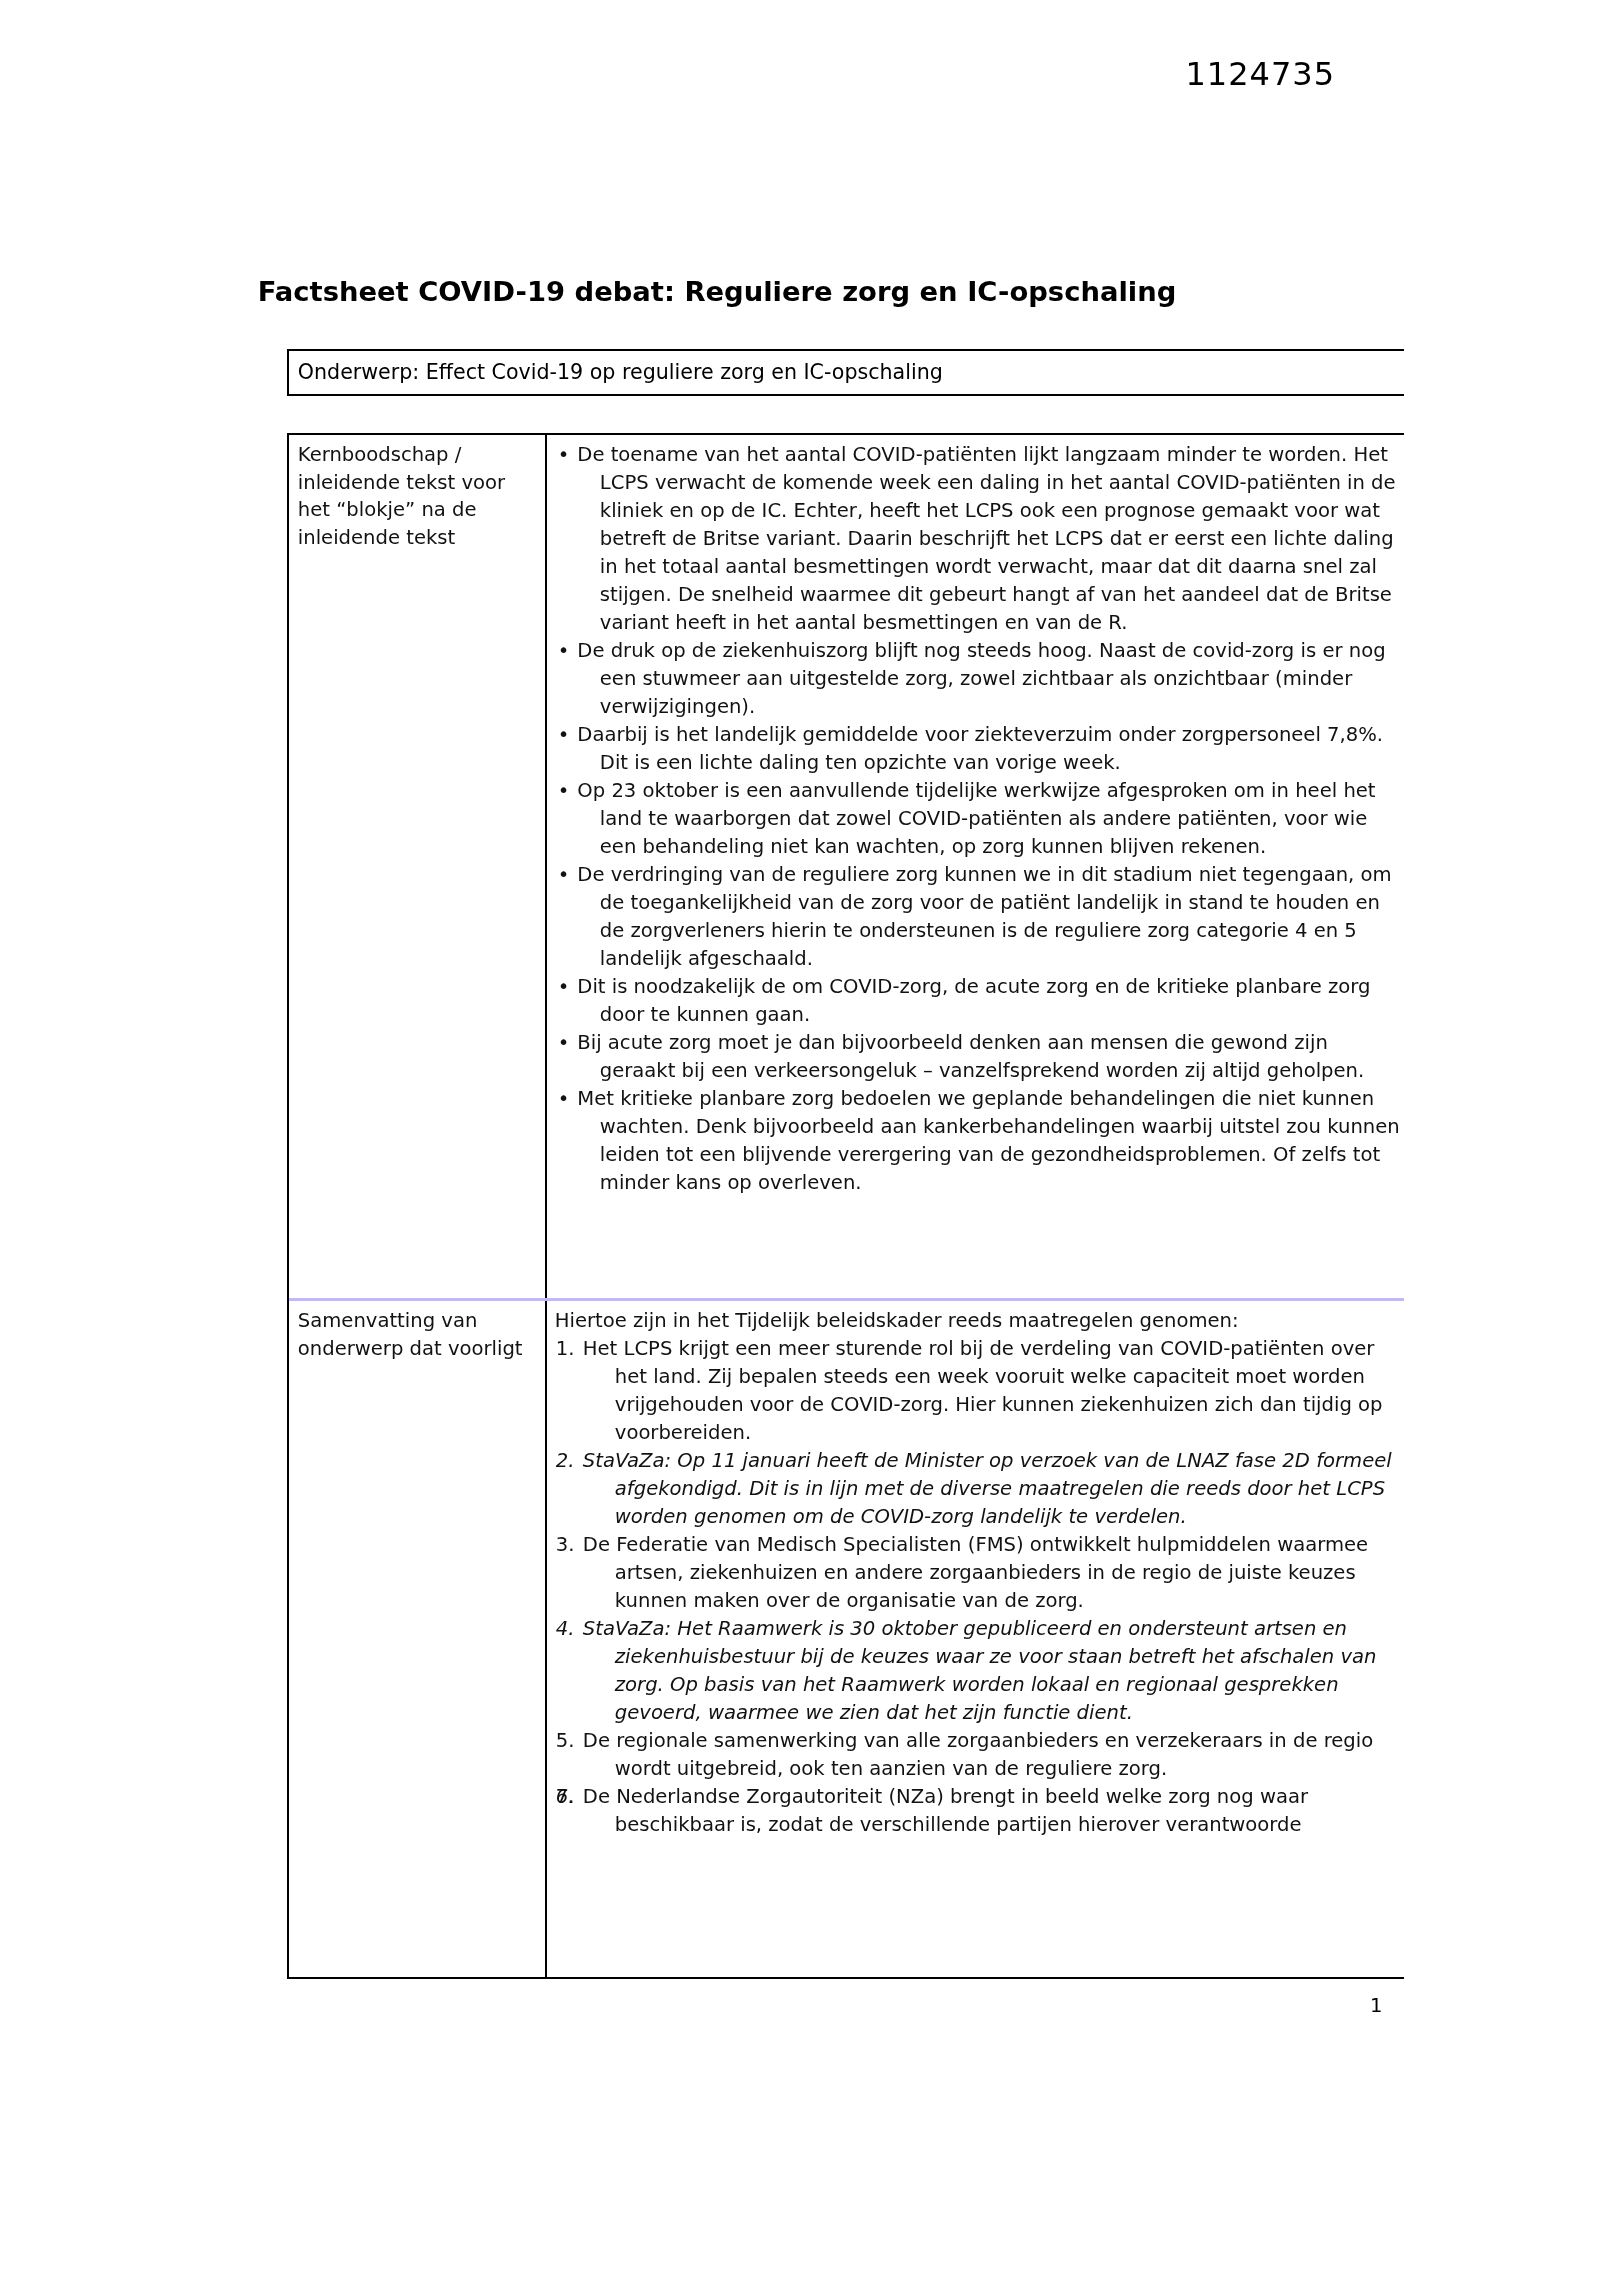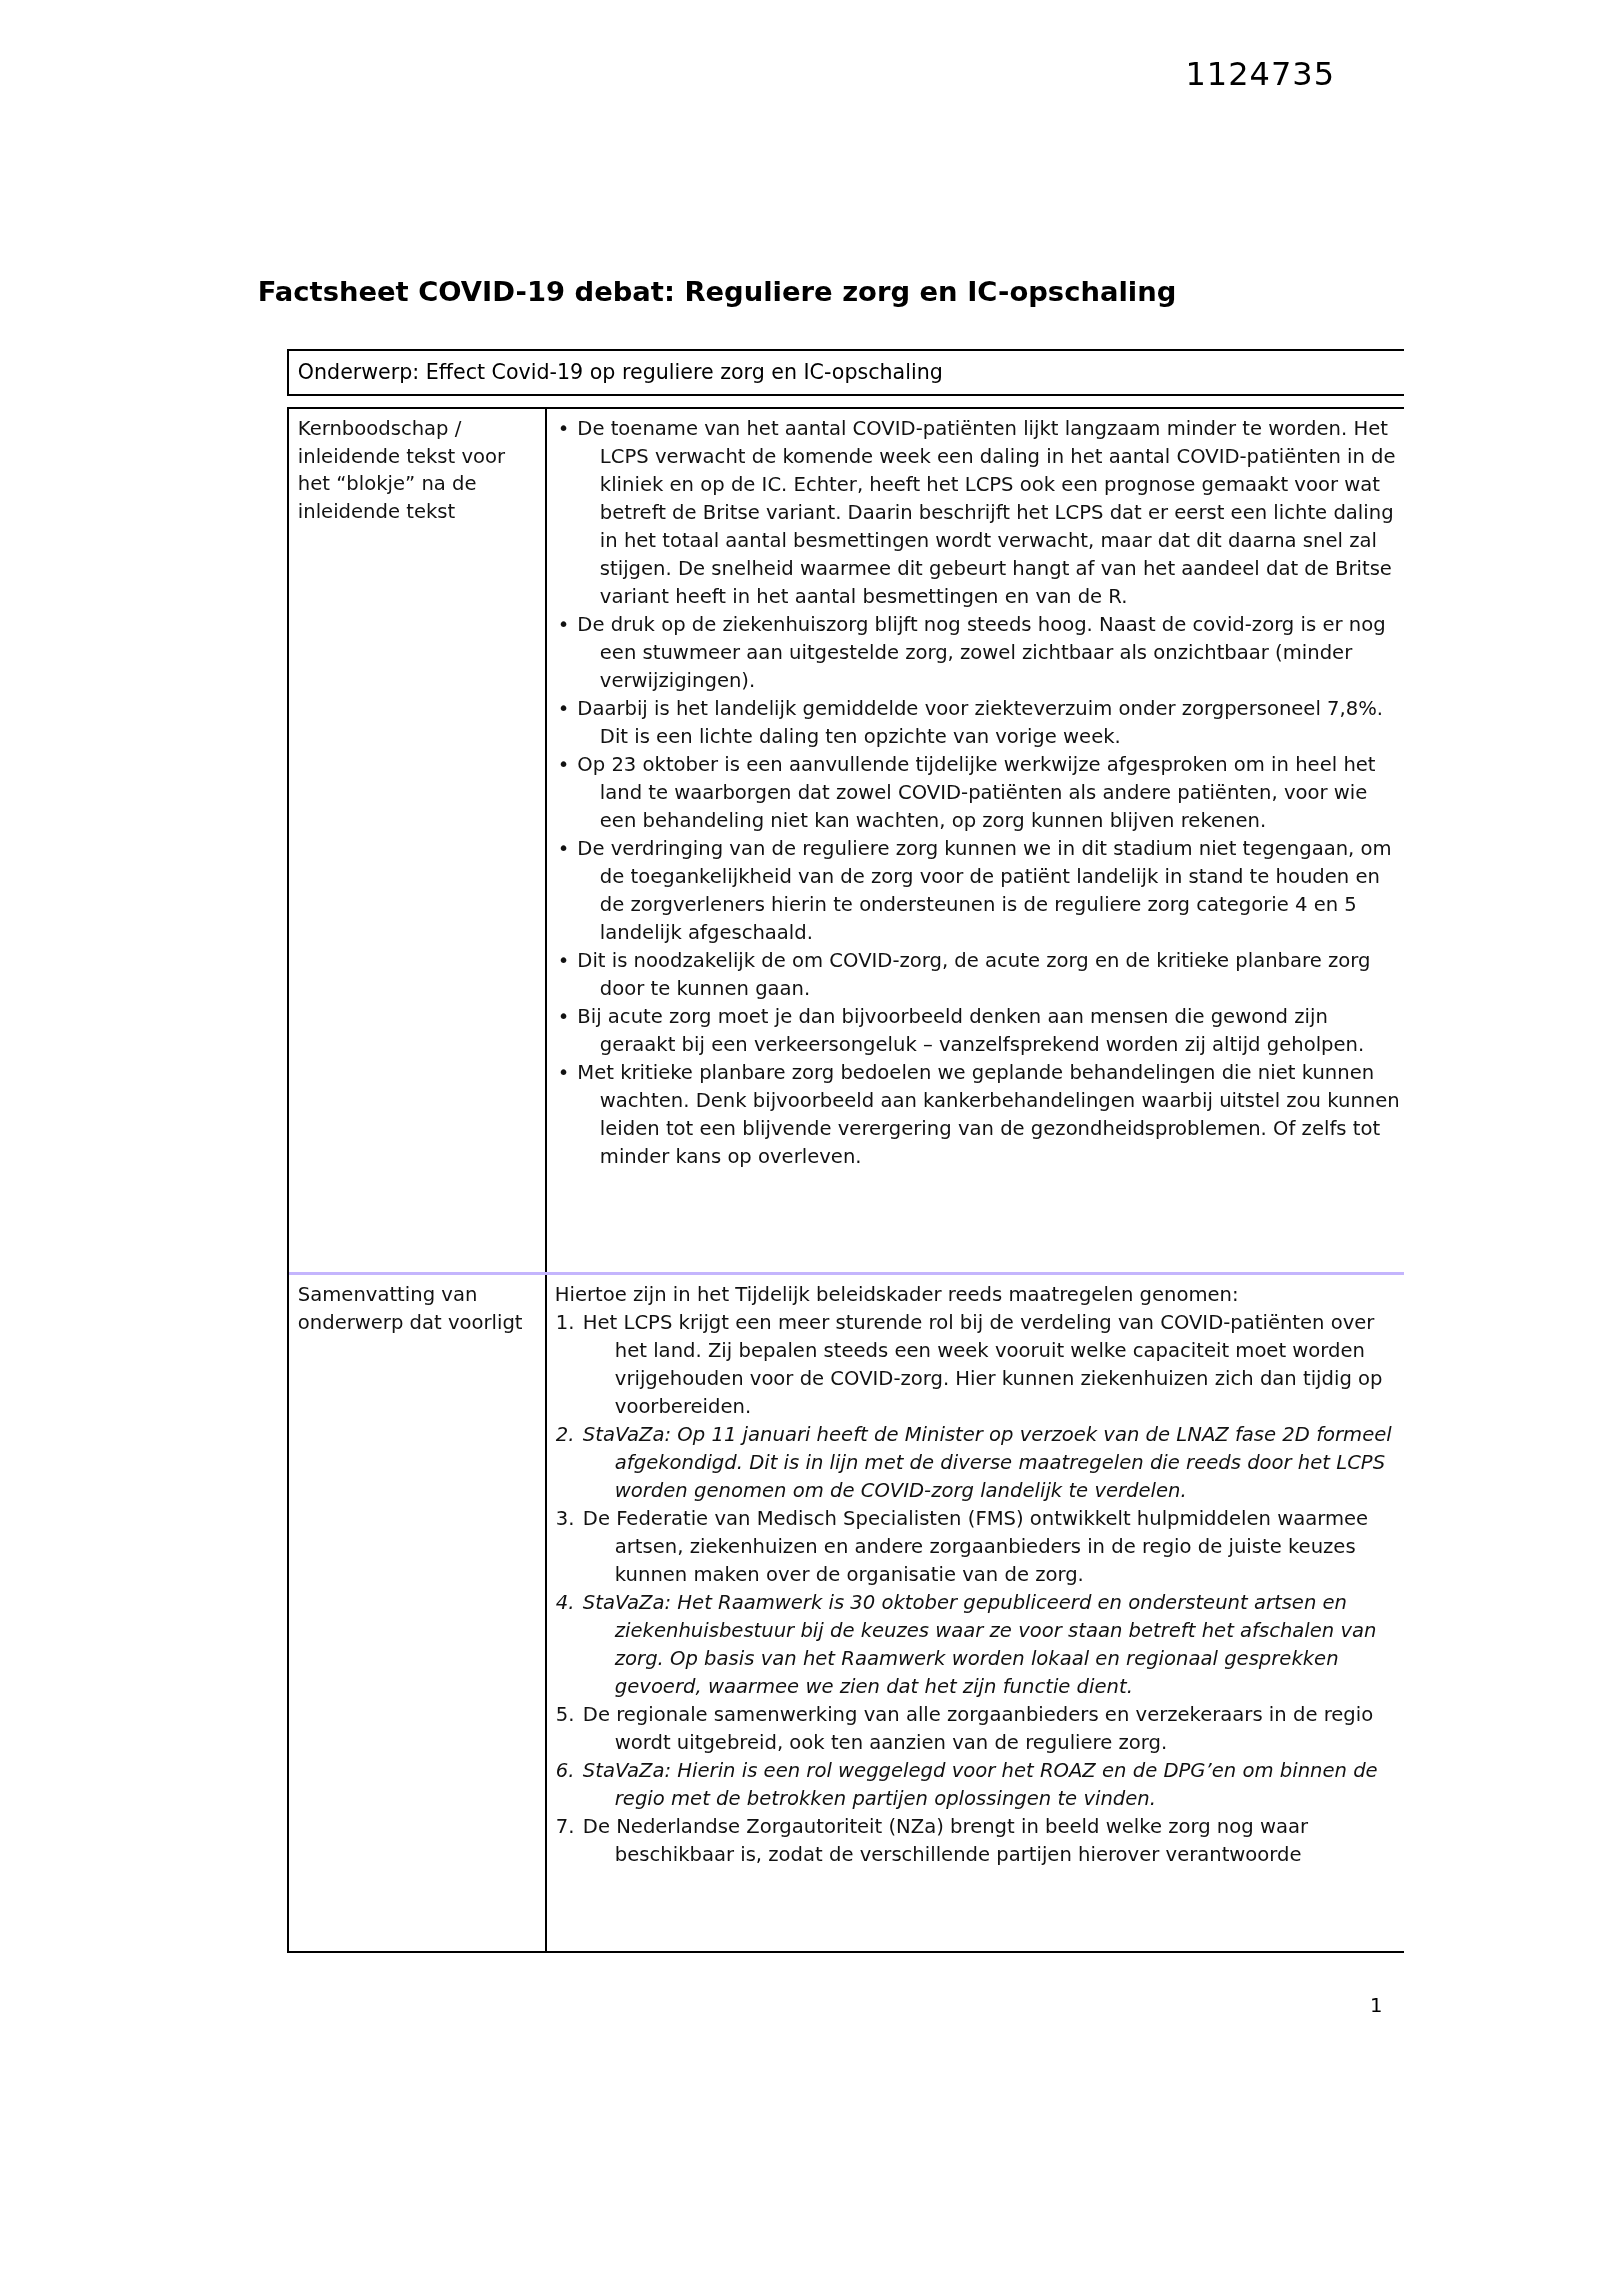--- a/index.html
+++ b/index.html
@@ -45,21 +45,21 @@
     font-size: 19.6px;
   }
   .table-header {
     border: 2px solid #000;
     font-weight: normal;
     font-size: 20.6px;
     padding: 8.8px 9.8px 9.8px 8.8px;
     color: #000;
   }
   .table-body {
-    margin-top: 11px;
+    margin-top: 37px;
     border: 2px solid #000;
   }
   .trow { display: flex; }
   .trow + .trow { border-top: 3px solid #c4b5fd; }
   .row-kern .cell-content { min-height: 863px; }
   .row-samen .cell-content { min-height: 676px; }
   .cell-label {
     width: 258px;
     flex: 0 0 258px;
     border-right: 2px solid #000;
@@ -138,21 +138,21 @@
       <div class="trow row-samen">
         <div class="cell-label">Samenvatting van onderwerp dat voorligt</div>
         <div class="cell-content">
           <p class="intro">Hiertoe zijn in het Tijdelijk beleidskader reeds maatregelen genomen:</p>
           <ol class="numbered" id="numbered-list-1">
               <li class="num-item"><span class="num">1.</span><span>Het LCPS krijgt een meer sturende rol bij de verdeling van COVID-patiënten over het land. Zij bepalen steeds een week vooruit welke capaciteit moet worden vrijgehouden voor de COVID-zorg. Hier kunnen ziekenhuizen zich dan tijdig op voorbereiden.</span></li>
               <li class="num-item italic"><span class="num">2.</span><span>StaVaZa: Op 11 januari heeft de Minister op verzoek van de LNAZ fase 2D formeel afgekondigd. Dit is in lijn met de diverse maatregelen die reeds door het LCPS worden genomen om de COVID-zorg landelijk te verdelen.</span></li>
               <li class="num-item"><span class="num">3.</span><span>De Federatie van Medisch Specialisten (FMS) ontwikkelt hulpmiddelen waarmee artsen, ziekenhuizen en andere zorgaanbieders in de regio de juiste keuzes kunnen maken over de organisatie van de zorg.</span></li>
               <li class="num-item italic"><span class="num">4.</span><span>StaVaZa: Het Raamwerk is 30 oktober gepubliceerd en ondersteunt artsen en ziekenhuisbestuur bij de keuzes waar ze voor staan betreft het afschalen van zorg. Op basis van het Raamwerk worden lokaal en regionaal gesprekken gevoerd, waarmee we zien dat het zijn functie dient.</span></li>
               <li class="num-item"><span class="num">5.</span><span>De regionale samenwerking van alle zorgaanbieders en verzekeraars in de regio wordt uitgebreid, ook ten aanzien van de reguliere zorg.</span></li>
-              <li class="num-item italic"><span class="num">6.</span><span>StaVaZa: Hierin is een rol weggelegd voor het ROAZ en de DPG’en om binnen de regio met de betrokken partijen oplossingen te vinden.</span></li>
+              <li class="num-item italic"><span class="num">6.</span></li>
               <li class="num-item"><span class="num">7.</span><span>De Nederlandse Zorgautoriteit (NZa) brengt in beeld welke zorg nog waar beschikbaar is, zodat de verschillende partijen hierover verantwoorde</span></li>
             </ol>
         </div>
       </div>
 
     </div>
   </div>
 
   <div class="page-number">1</div>
 

